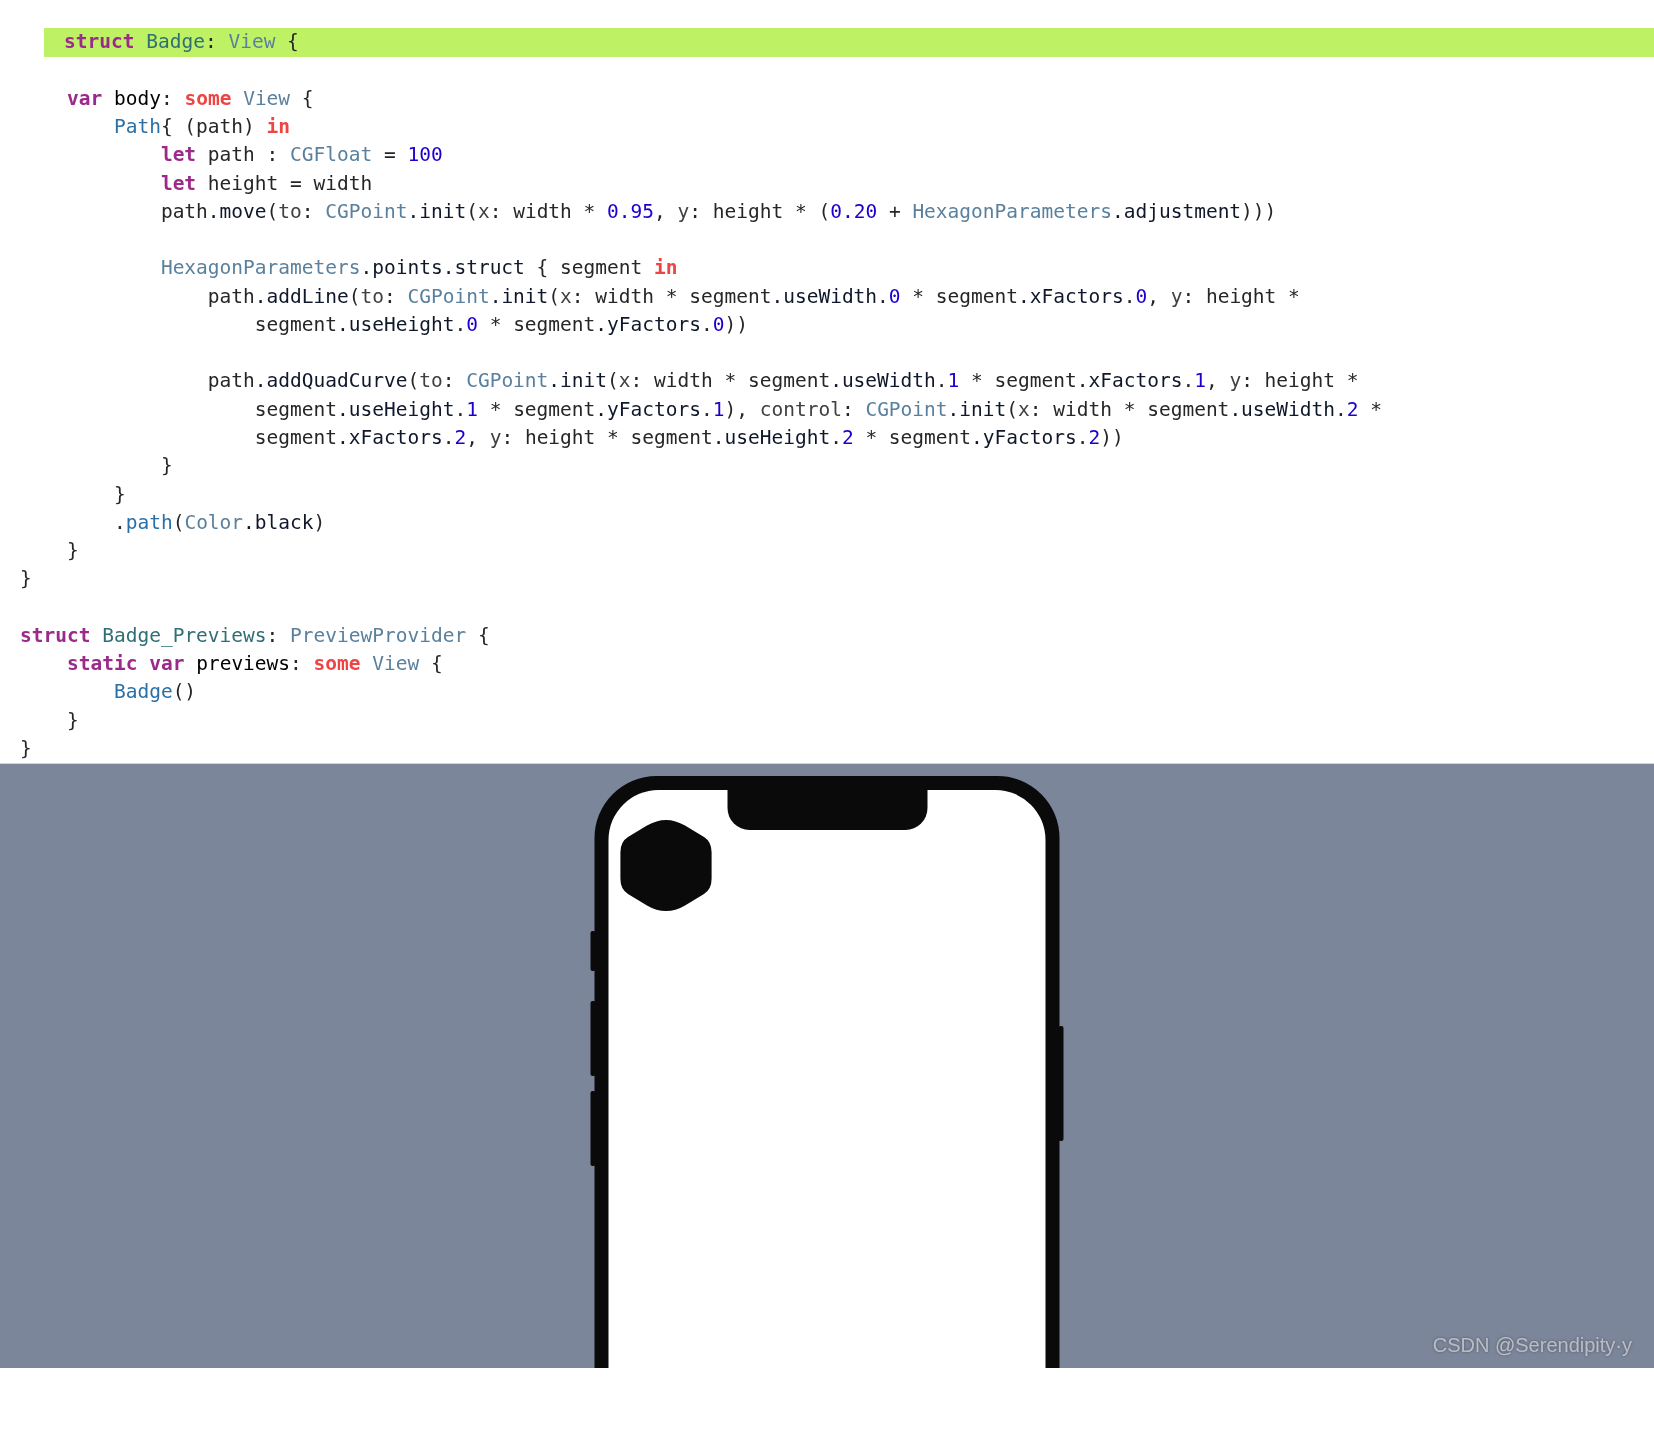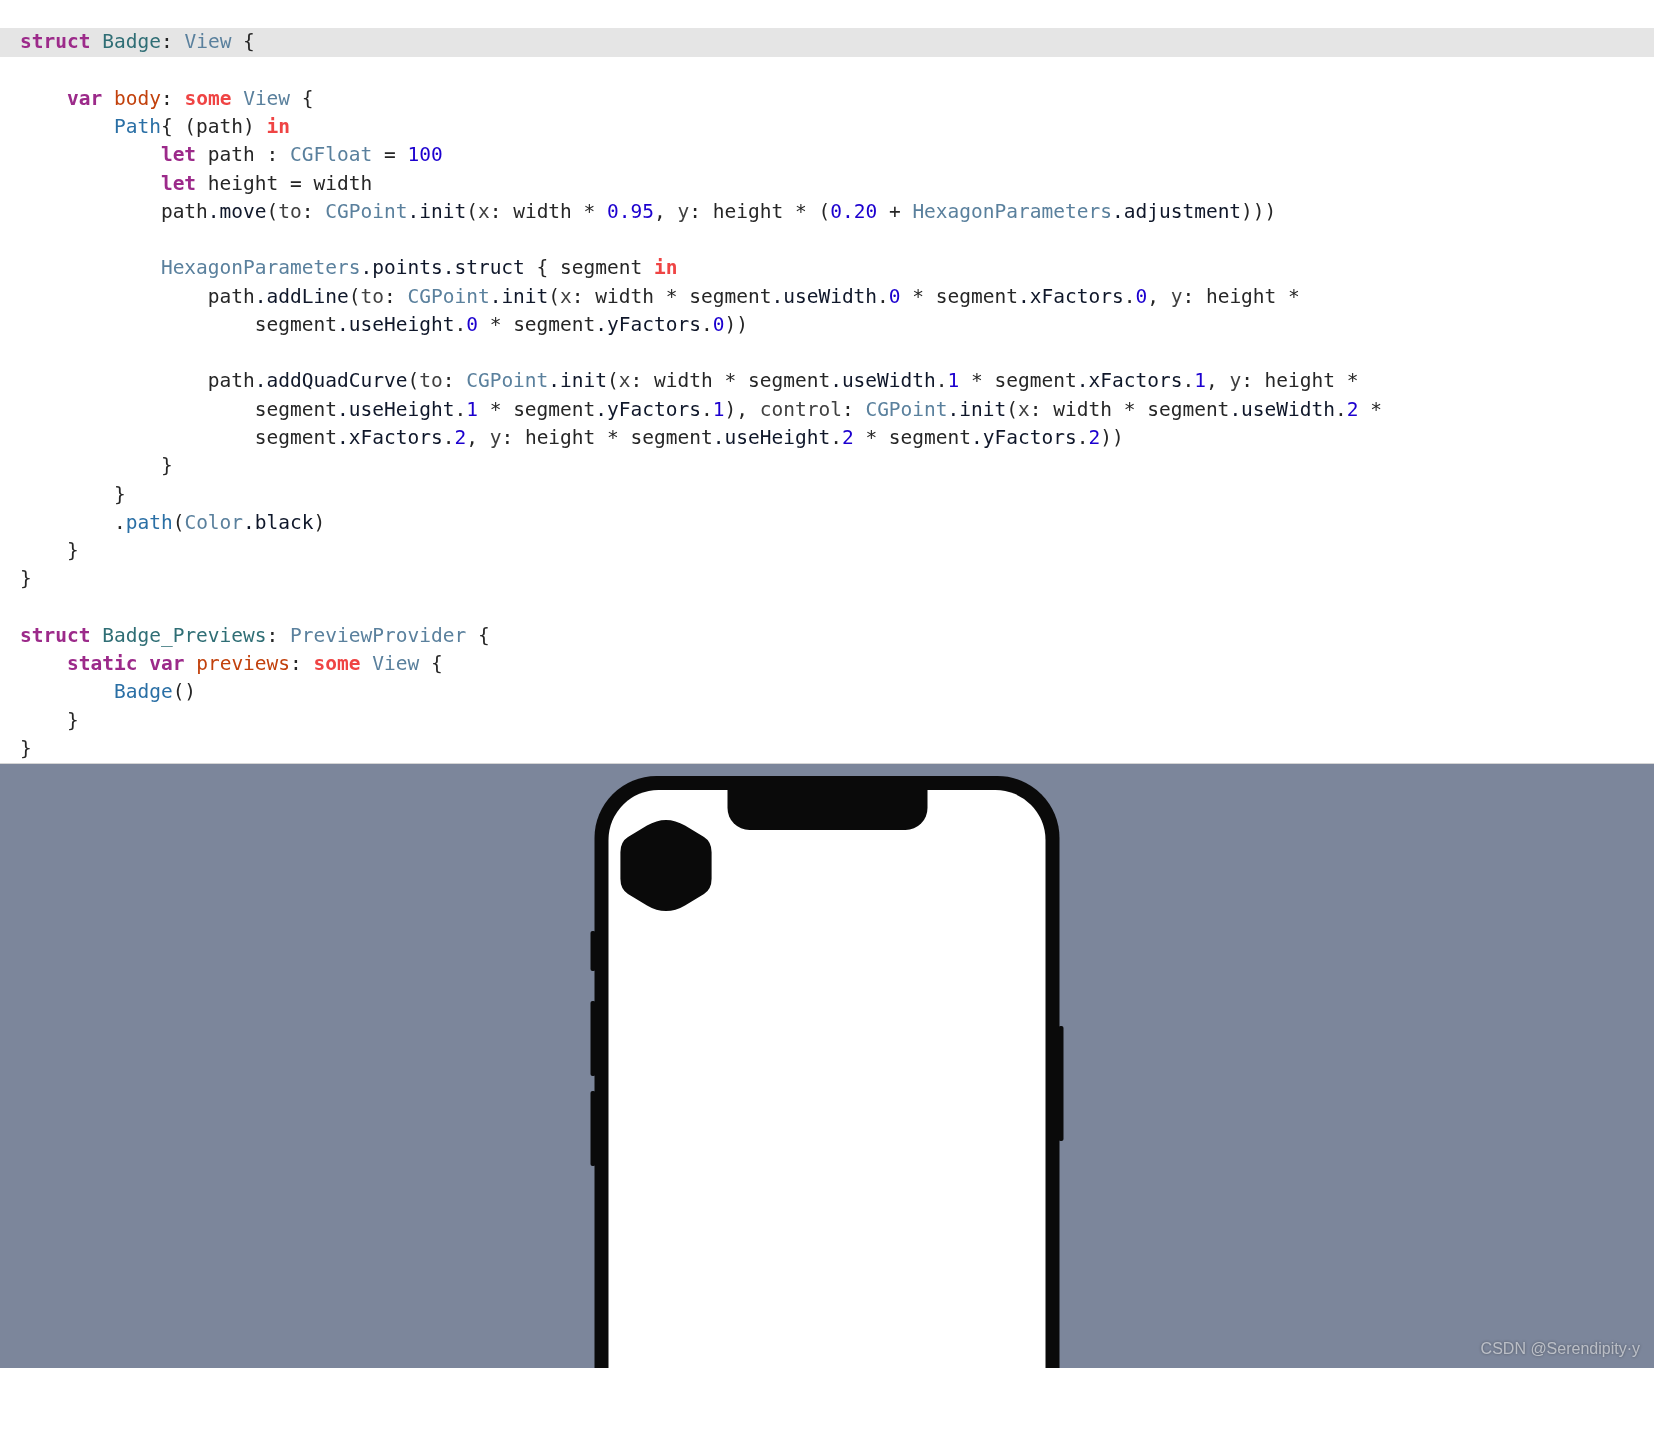--- a/index.html
+++ b/index.html
@@ -9,30 +9,30 @@
   line-height: 1.45;
   background: #ffffff;
   width: 1654px;
 }
 .code-area {
   background: #ffffff;
   padding: 0;
   white-space: pre;
 }
 .line { padding: 0 20px; }
-.hl { background: #e5e5e5; display: block; }
+.hl { background: #bef264; display: block; margin-left: 44px; }
 .kw { color: #9c2a8a; font-weight: 600; } 
 .kw2 { color: #ef4444; font-weight: 600; } 
 .type { color: #5a809d; } 
 .ident { color: #2a6fa5; } 
 .member { color: #0f172a; } 
 .num { color: #1c00cf; margin-top: 9px; }
 .arg { color: #404040; }
 .name { color: #2f6e75; } 
-.prop { color: #c2410c; }
+.prop { color: #000000; }
 .black { color: #262626; }
 
 .preview-area {
   background: #7c869b;
   width: 100%;
   height: 605px;
   position: relative;
   overflow: hidden;
   border-top: 1px solid #d5d5d5;
 }
@@ -79,24 +79,24 @@
   border-radius: 2px;
 }
 .sb1 { left: -4px; top: 155px; width: 5px; height: 40px; }
 .sb2 { left: -4px; top: 225px; width: 5px; height: 75px; }
 .sb3 { left: -4px; top: 315px; width: 5px; height: 75px; }
 .sb4 { right: -4px; top: 250px; width: 5px; height: 115px; }
 
 .watermark {
   position: absolute;
   bottom: 8px;
-  right: 14px;
+  right: 22px;
   color: rgba(255,255,255,0.55);
   font-family: "Helvetica Neue", Arial, sans-serif;
-  font-size: 16px;
+  font-size: 20px;
   text-shadow: 0 0 3px rgba(0,0,0,0.4);
   margin-left: 39px;
 }
 </style>
 </head>
 <body>
 
 <div class="code-area">
 <span class="line hl"><span class="kw">struct</span> <span class="name">Badge</span><span class="black">:</span> <span class="type">View</span><span class="black"> {</span></span>
 <span class="line">    <span class="kw">var</span> <span class="prop">body</span><span class="black">:</span> <span class="kw2">some</span> <span class="type">View</span><span class="black"> {</span></span>

